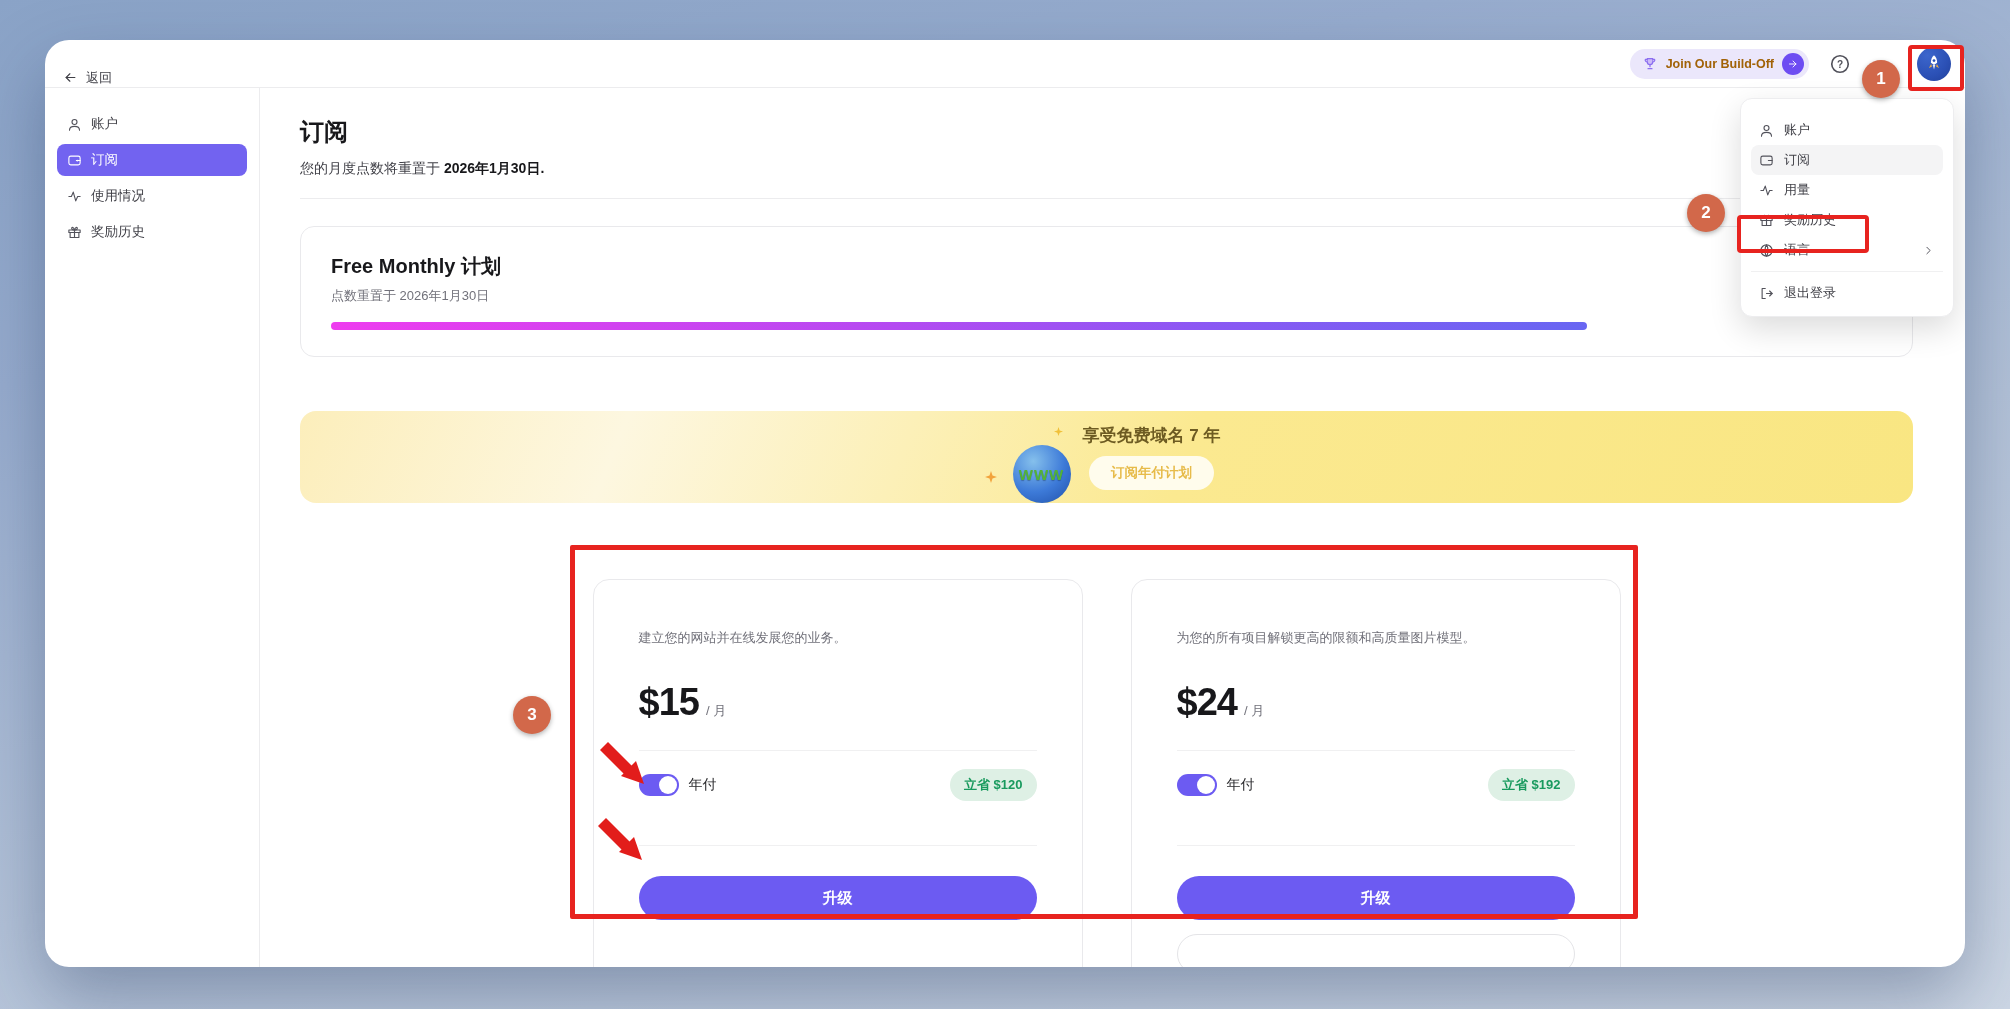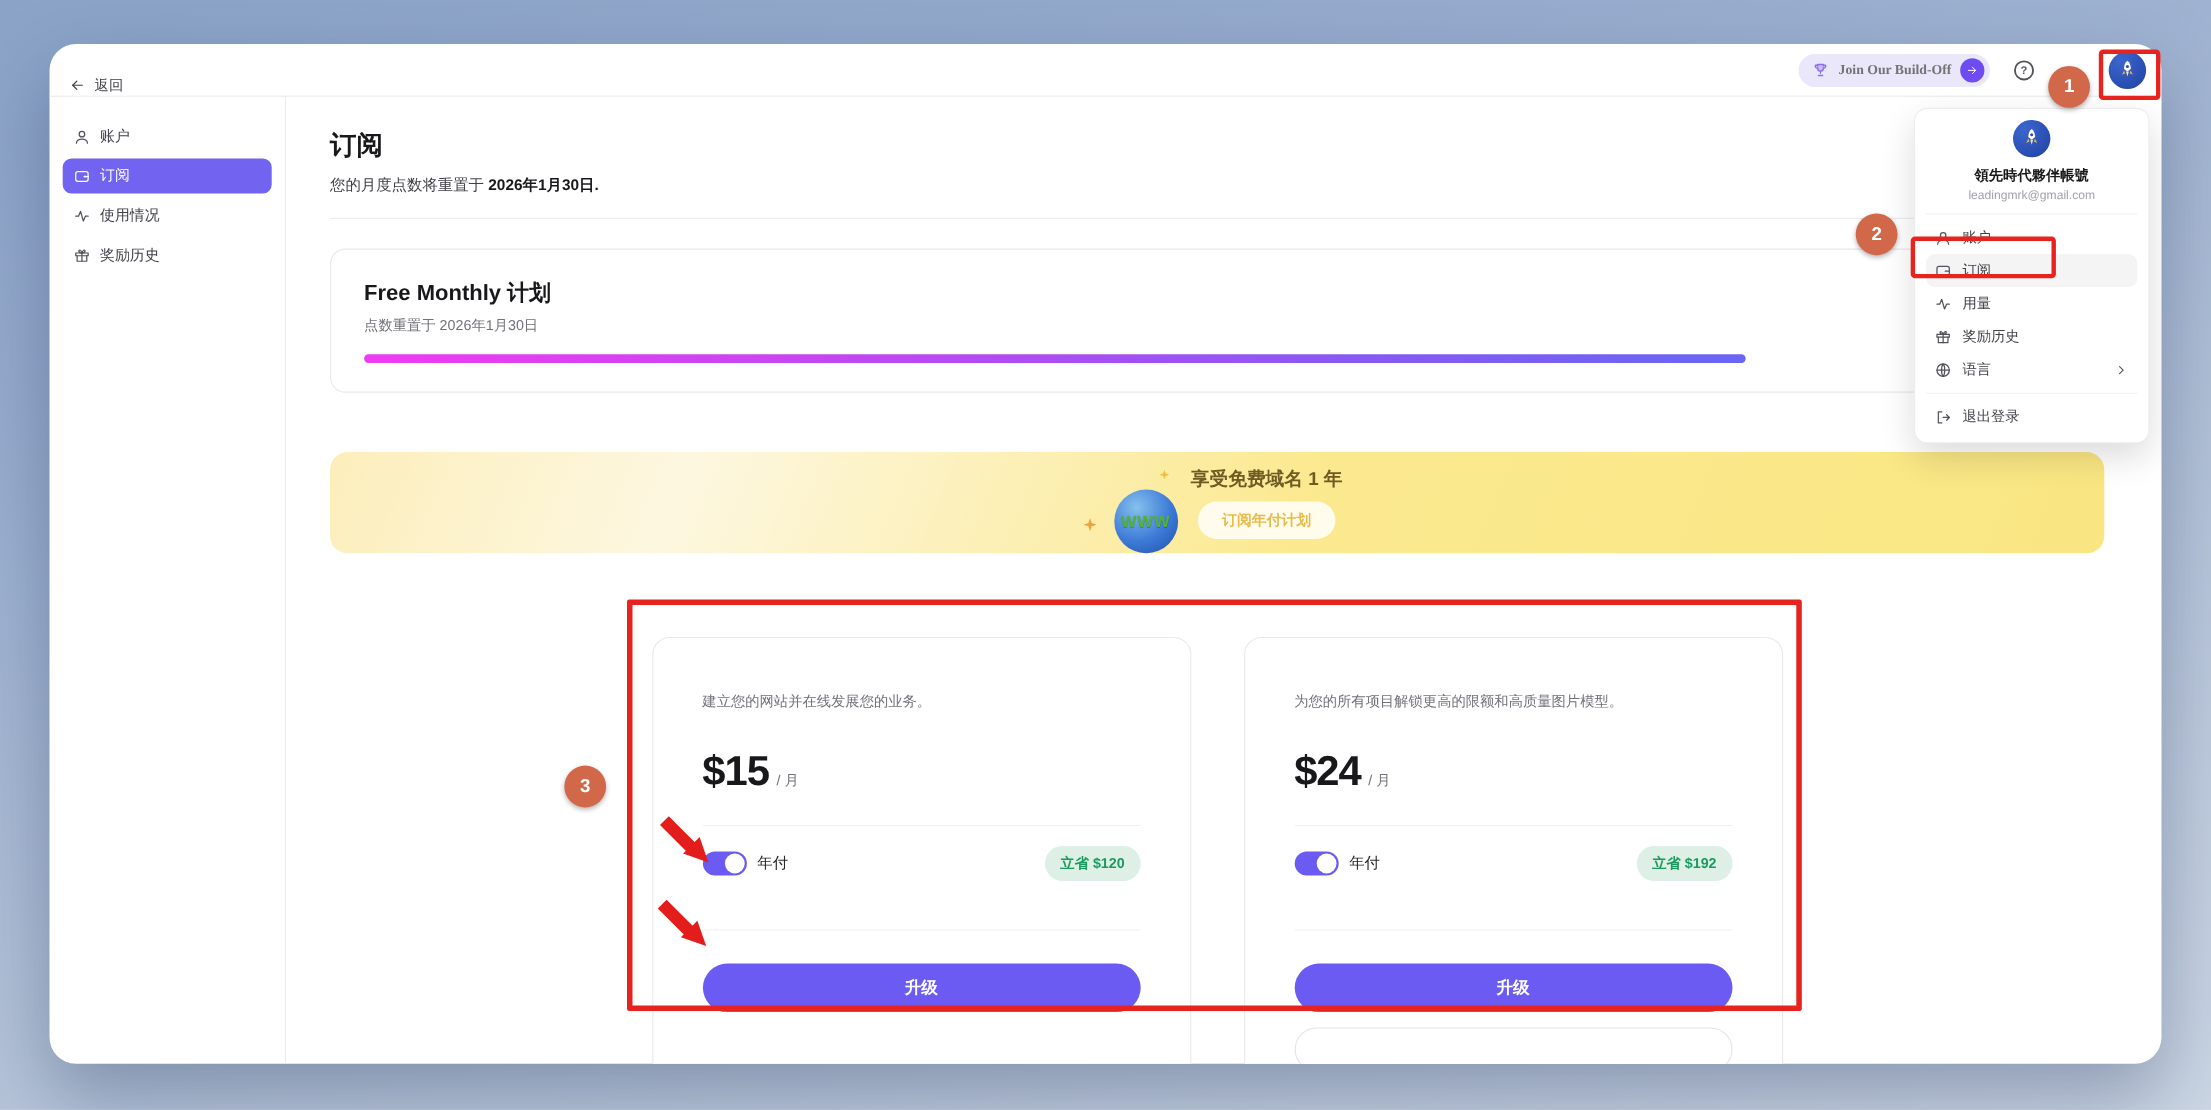--- a/index.html
+++ b/index.html
@@ -14,22 +14,22 @@
     position:absolute; left:45px; top:40px; width:1920px; height:927px;
     background:#fff; border-radius:24px; overflow:hidden;
     box-shadow:0 30px 70px rgba(25,45,85,.35);
   }
   
   .topbar { height:48px; display:flex; align-items:center; padding:0 14px 0 18px; border-bottom:1px solid #ececee; }
   .back-link { display:flex; align-items:center; gap:8px; font-size:13px; color:#3f3f46; cursor:pointer;margin-top:28px; }
   .back-link svg { width:15px; height:15px; stroke:#3f3f46; }
   .tb-right { margin-left:auto; display:flex; align-items:center; gap:20px; }
   .join-pill { display:flex; align-items:center; gap:8px; background:#ebe7fb; border:none; border-radius:999px;
-    padding:4px 5px 4px 12px; font-size:12.5px; font-weight:600; color:#737373; cursor:pointer;
-    font-family:Liberation Serif, serif; }
+    padding:4px 5px 4px 12px; font-size:12.5px; font-weight:600; color:#a16207; cursor:pointer;
+    font-family:Liberation Sans, sans-serif; }
   .join-pill .trophy { width:16px; height:16px; stroke:#8b6ef0; fill:#cdbcf7; }
   .join-arrow { width:22px; height:22px; border-radius:50%; background:#6d4cf2; display:flex; align-items:center; justify-content:center; }
   .join-arrow svg { width:12px; height:12px; stroke:#fff; }
   .help-btn { width:22px; height:22px; background:none; border:none; cursor:pointer; padding:0; }
   .help-btn svg { width:22px; height:22px; stroke:#52525b; }
   .help-btn text { font:700 11px "Liberation Sans",sans-serif; fill:#52525b; stroke:none; }
   .avatar { width:34px; height:34px; border-radius:50%; background:radial-gradient(circle at 30% 25%,#3c66cc,#2b50b5 60%,#21409a);
     display:flex; align-items:center; justify-content:center; overflow:hidden; flex:0 0 auto; cursor:pointer; }
   .avatar svg { width:22px; height:22px; }
   .tb-avatar { margin-left:46px; }
@@ -216,21 +216,21 @@
               <path d="M12 0l3 9 9 3-9 3-3 9-3-9-9-3 9-3z"></path>
             </svg>
           <svg class="sparkle s2" viewBox="0 0 24 24">
               <path d="M12 0l3 9 9 3-9 3-3 9-3-9-9-3 9-3z"></path>
             </svg>
           <div class="globe">
               <span>WWW</span>
             </div>
         </div>
         <div class="banner-col">
-          <div class="banner-title">享受免费域名 1 年</div>
+          <div class="banner-title">享受免费域名 7 年</div>
           <button class="banner-cta">订阅年付计划</button>
         </div>
       </section>
 
       <div class="plans">
 
         <section class="plan-card">
           <p class="plan-desc">建立您的网站并在线发展您的业务。</p>
           <div class="price-row">
             <span class="price">$15</span>
@@ -268,32 +268,20 @@
             
             
           </button>
         </section>
 
       </div>
     </main>
   </div>
 
   <div class="account-panel">
-    <div class="acct-head">
-      <div class="avatar">
-        <svg viewBox="0 0 24 24">
-          <path fill="#fff" d="M12 2.5c2.4 1.8 3.4 5 3.4 8l-3.4 2.6-3.4-2.6c0-3 1-6.2 3.4-8z"></path>
-          <circle cx="12" cy="8.2" r="1.5" fill="#2b50b5"></circle>
-          <path fill="#f3b23f" d="M8.8 12l-2.3 4.3 3.3-1.5zM15.2 12l2.3 4.3-3.3-1.5z"></path>
-          <path fill="#e8e8ee" d="M10.6 13.2h2.8L12 18z"></path>
-        </svg>
-      </div>
-      <div class="acct-name">領先時代夥伴帳號</div>
-      <div class="acct-email">leadingmrk@gmail.com</div>
-    </div>
     <div class="menu-list">
       <div class="menu-item">
         <svg class="stroke-icon" viewBox="0 0 24 24">
             <circle cx="12" cy="8" r="4"></circle>
             <path d="M4 21c0-4 4-6 8-6s8 2 8 6"></path>
           </svg>
         <span>账户</span>
       </div>
       <div class="menu-item hovered">
         <svg class="stroke-icon" viewBox="0 0 24 24">

